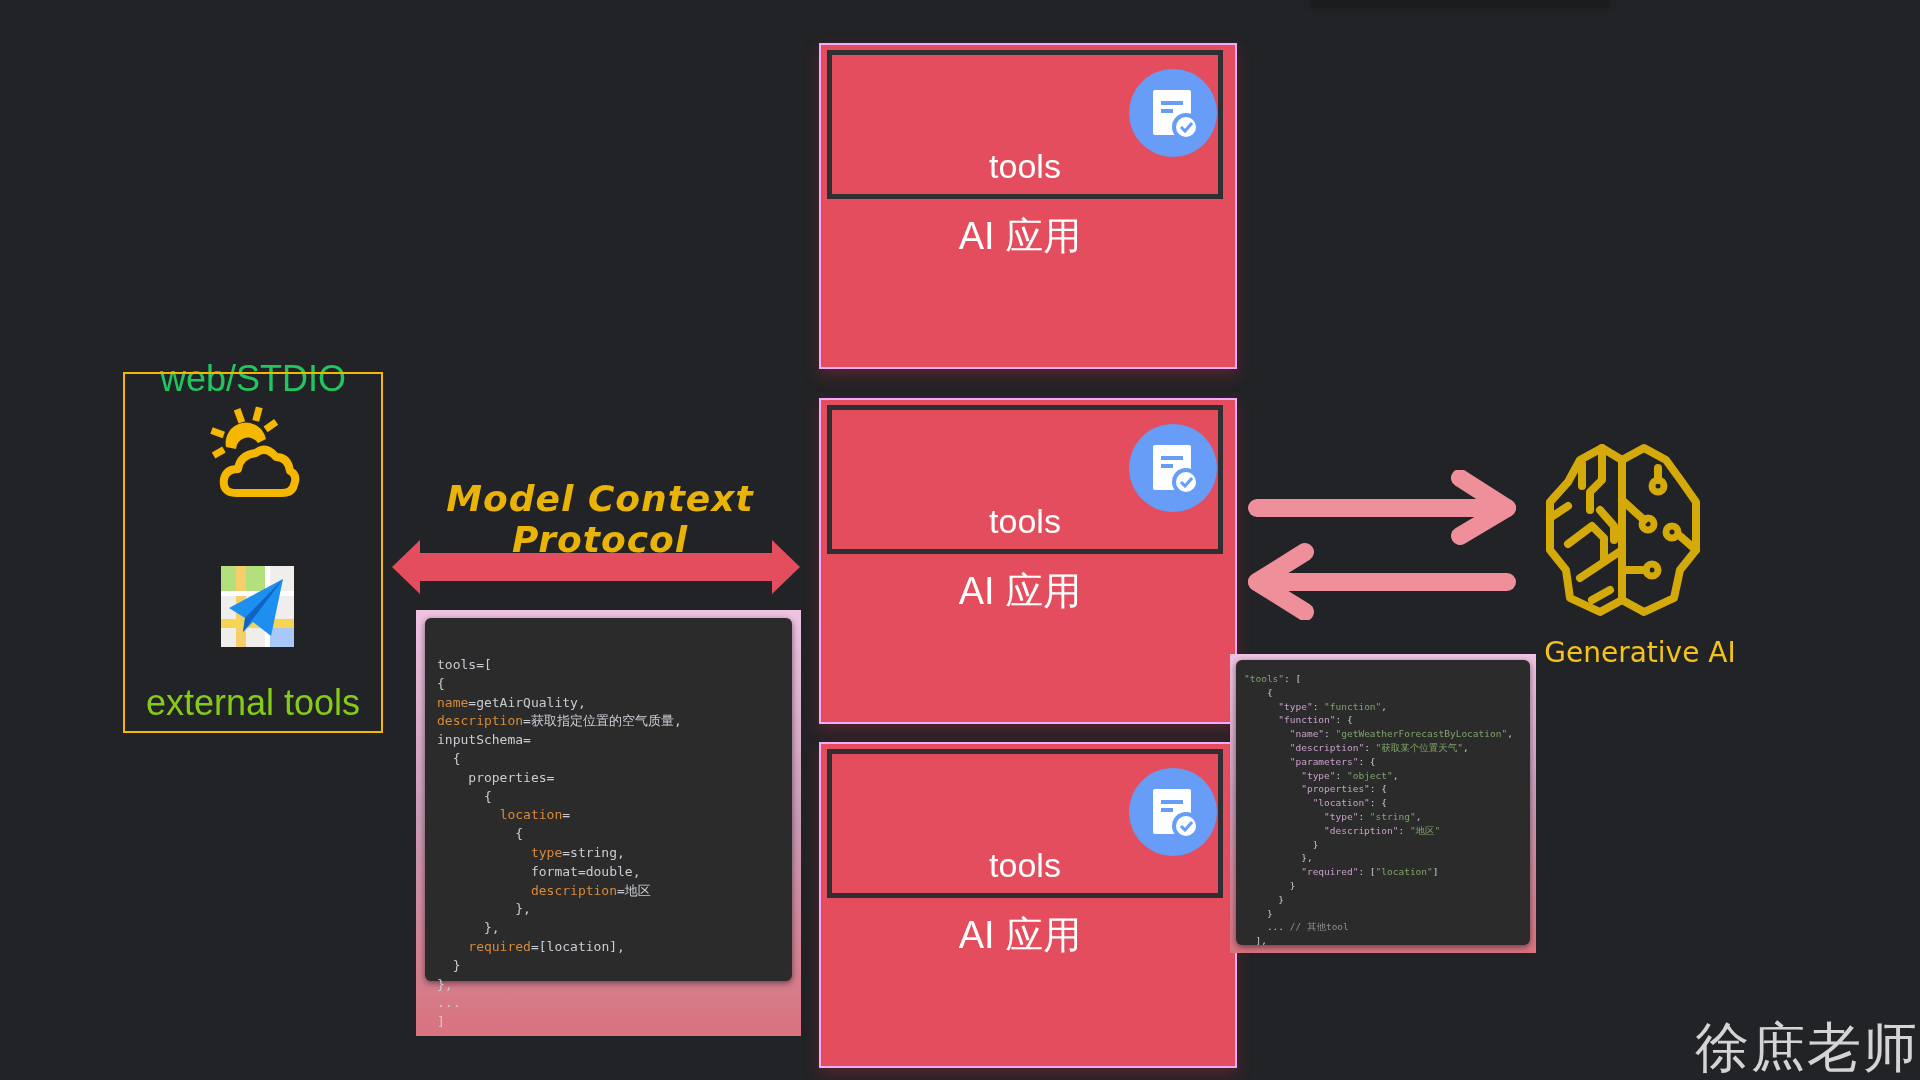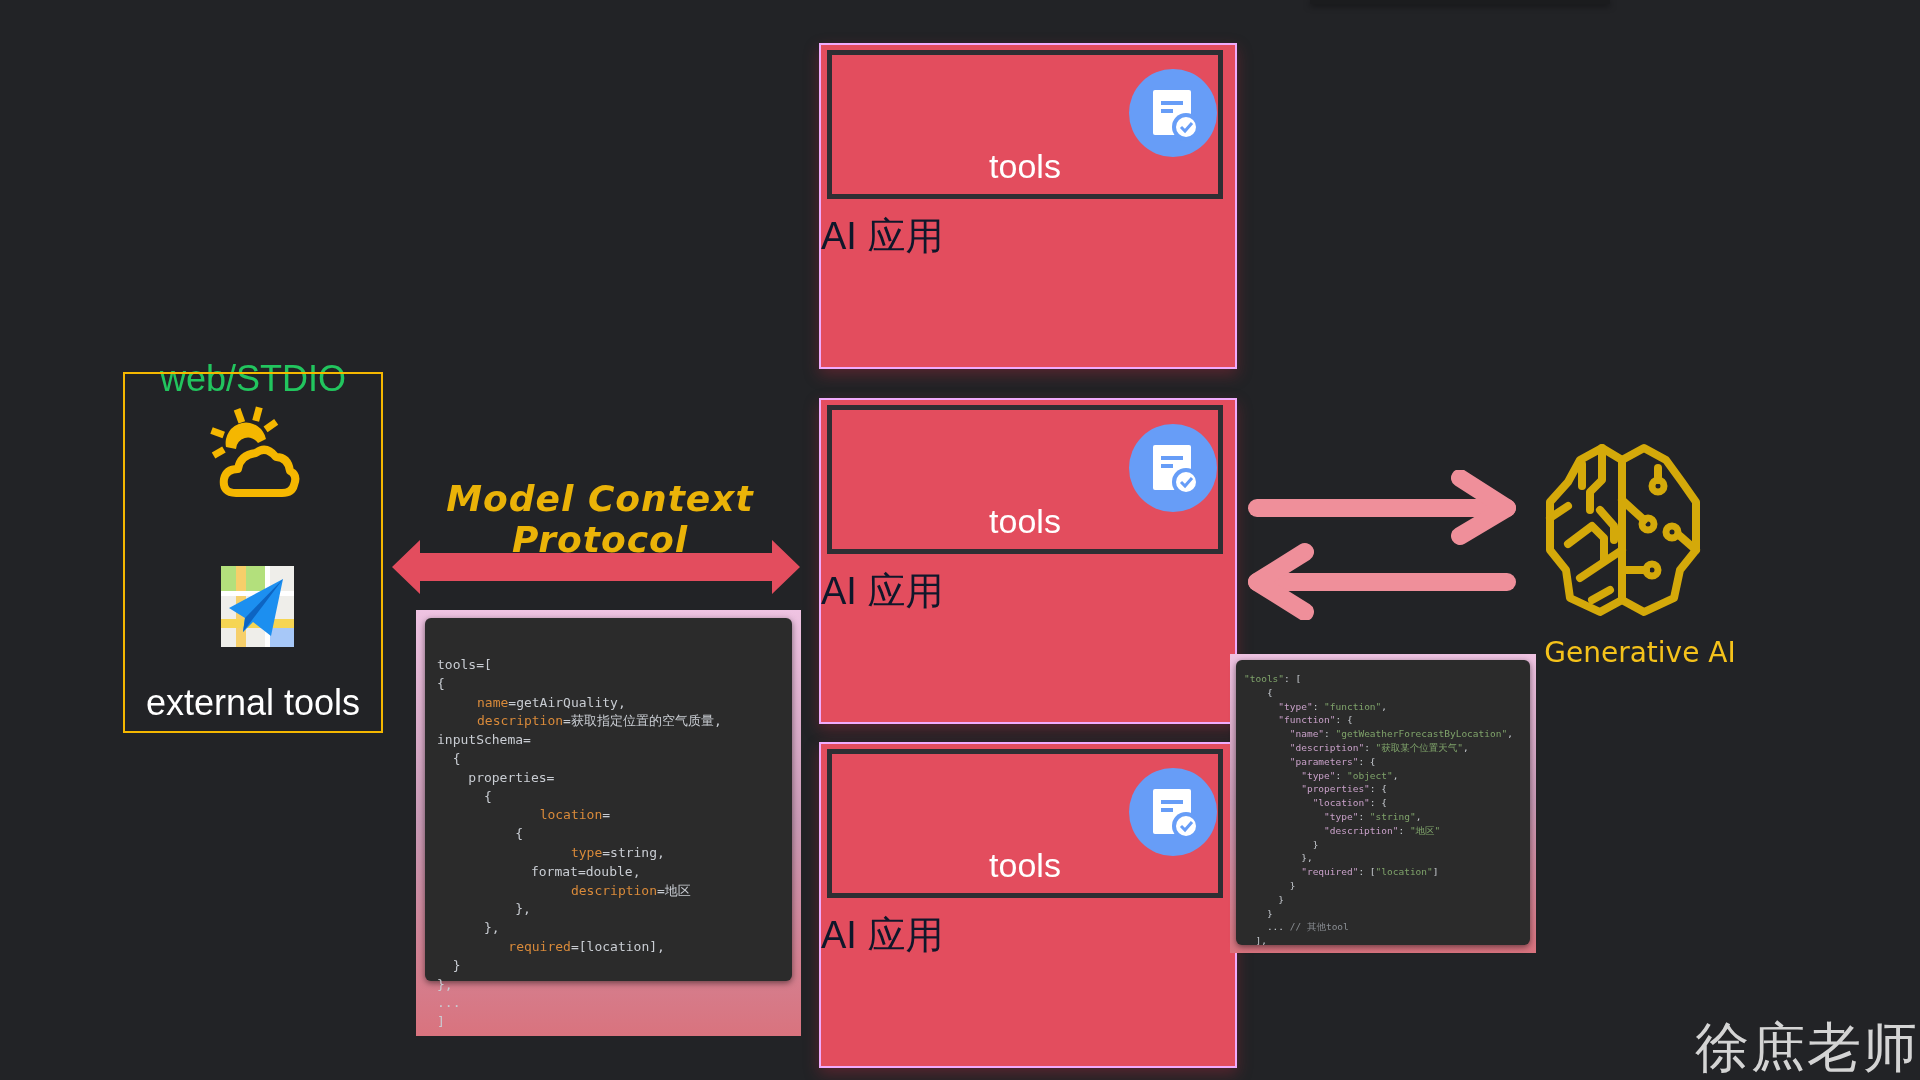--- a/index.html
+++ b/index.html
@@ -5,47 +5,47 @@
   html, body { margin:0; padding:0; }
   body { width:1920px; height:1080px; background:#222326; position:relative; overflow:hidden; font-family:"Liberation Sans", sans-serif; }
   .abs { position:absolute; }
   .top-shadow { left:1310px; top:0; width:300px; height:4px; background:#1b1c1e; box-shadow:0 2px 6px rgba(0,0,0,0.5); }
 
   
   .left-title { left:123px; top:318px; width:260px; text-align:center; color:#22c55e; font-size:36px;margin-top:40px; }
   .left-box { left:123px; top:372px; width:256px; height:357px; border:2px solid #f5b700; }
   .weather { left:206px; top:405px; width:100px; height:100px; }
   .mapicon { left:221px; top:566px; width:73px; height:81px; }
-  .left-caption { left:123px; top:682px; width:260px; text-align:center; color:#ffffff; font-size:36px; }
+  .left-caption { left:123px; top:682px; width:260px; text-align:center; color:#84cc16; font-size:36px; }
 
   
   .mcp-label { left:390px; top:478px; width:420px; text-align:center; color:#eab308; font-size:36px; font-style:italic; font-weight:bold; font-family:"DejaVu Sans", sans-serif; letter-spacing:1px; }
   .mcp-arrow { left:390px; top:538px; width:412px; height:58px; }
 
   
   .code-outer { background:linear-gradient(180deg,#efc3e2 0%,#c99ab5 50%,#d9737e 100%); }
   .code-inner { background:#2b2b2b; border-radius:6px; box-shadow:0 2px 6px rgba(0,0,0,0.5); font-family:"DejaVu Sans Mono", monospace; color:#c9cdd3; white-space:pre; }
   .code1 { left:416px; top:610px; width:385px; height:426px; }
   .code1 .code-inner { position:absolute; left:9px; top:8px; width:367px; height:363px; font-size:13px; line-height:18.8px; padding:0; }
   .code1 .code-inner .lines { position:absolute; left:12px; top:38px; }
   .code2 { left:1230px; top:654px; width:306px; height:299px; }
   .code2 .code-inner { position:absolute; left:6px; top:6px; width:294px; height:285px; font-size:9.5px; line-height:13.8px; }
   .code2 .code-inner .lines { position:absolute; left:8px; top:12px; }
-  .k { color:#d98a3a;margin-left:40px; }
+  .k { color:#d98a3a; }
   .s { color:#7fa36a; }
   .p { color:#c8a0c8; }
   .c { color:#8a8e93; }
 
   
   .app { left:819px; width:414px; height:322px; background:#e34d5e; border:2px solid #f0abfc; box-shadow:0 6px 14px rgba(180,40,60,0.35); }
   .app1 { top:43px; } .app2 { top:398px; } .app3 { top:742px; }
   .tools-box { position:absolute; left:6px; top:5px; width:386px; height:139px; border:5px solid #2e2e33; }
   .tools-label { position:absolute; left:0; right:0; top:92px; text-align:center; color:#fff; font-size:34px; }
   .tool-icon { position:absolute; left:297px; top:14px; width:88px; height:88px; border-radius:50%; background:#679df7; }
-  .app-label { position:absolute; left:0; right:16px; top:166px; text-align:left; color:#0f172a; font-size:38px; }
+  .app-label { position:absolute; left:0; right:16px; top:166px; text-align:center; color:#ffffff; font-size:38px; }
 
   
   .arrows-right { left:1245px; top:470px; width:280px; height:150px; }
   .brain { left:1540px; top:440px; width:165px; height:180px; }
   .gen-label { left:1505px; top:636px; width:270px; text-align:center; color:#f5c21b; font-size:28px; font-family:"DejaVu Sans", sans-serif; }
 
   .watermark { left:1695px; top:1012px; color:#d4d4d4; font-size:54px; letter-spacing:2px; }
 </style>
 </head>
 <body>

